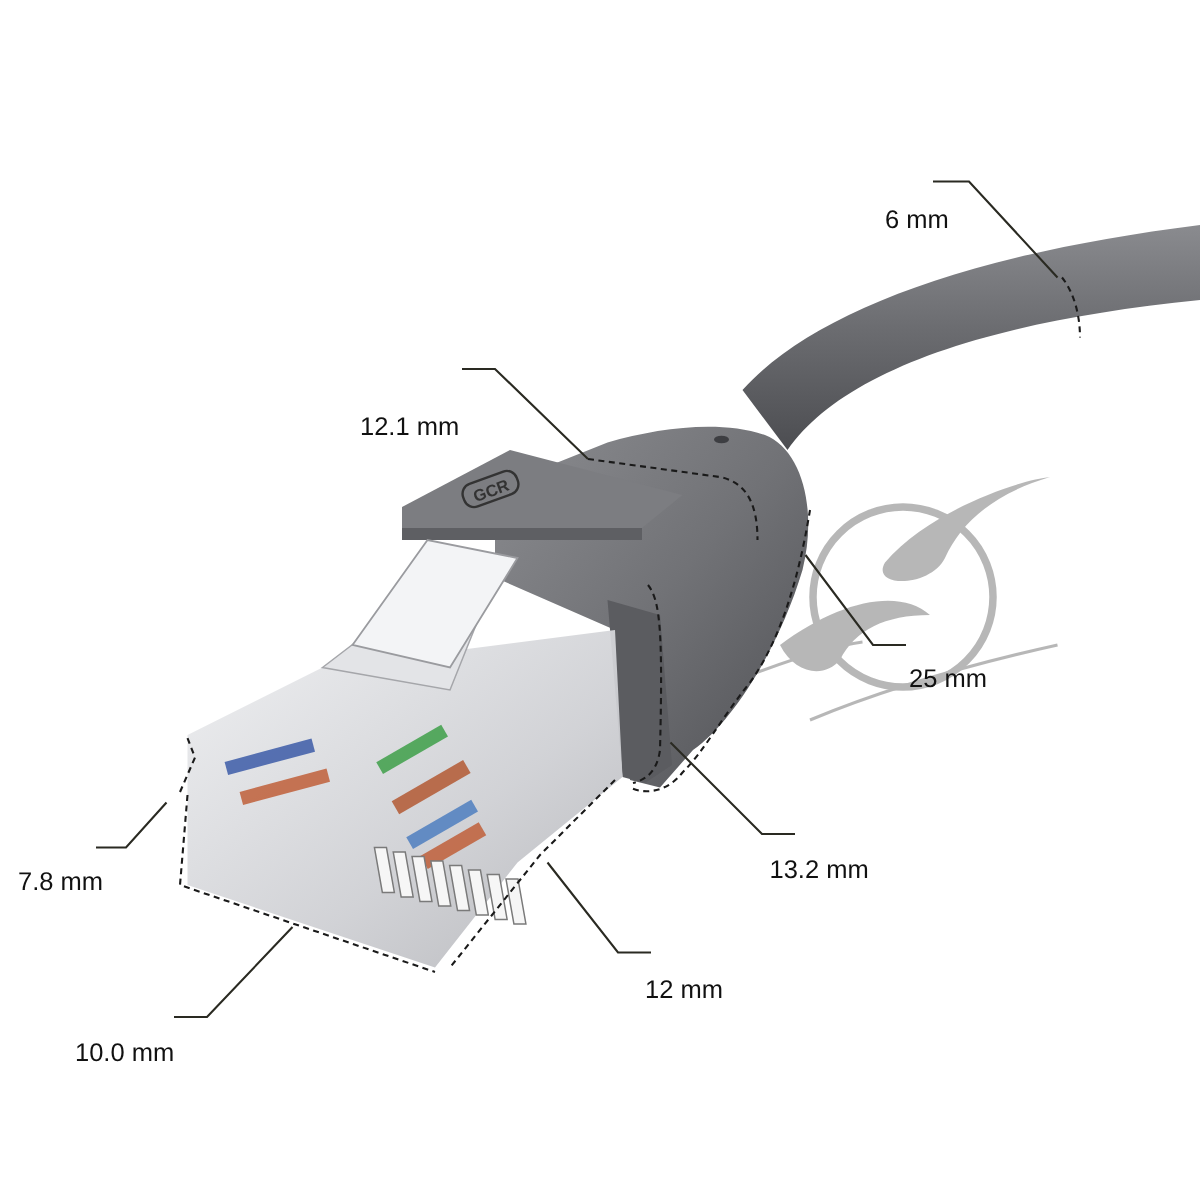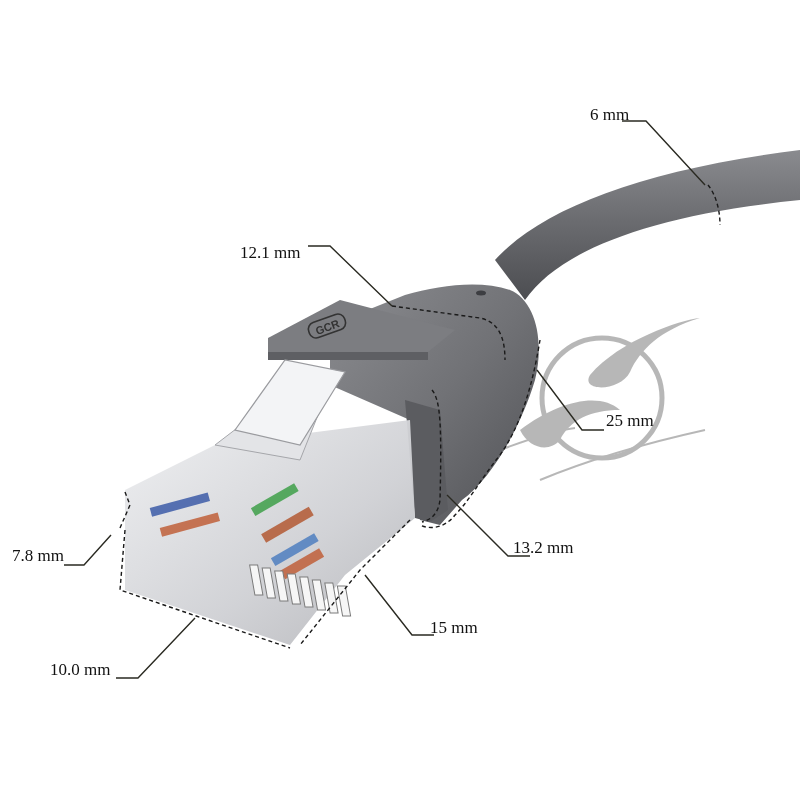--- a/index.html
+++ b/index.html
@@ -6,25 +6,26 @@
     #canvas {
       position: relative;
       width: 800px; height: 800px;
       overflow: hidden;
       background: #ffffff;
       font-family: "Liberation Sans", sans-serif;
     }
     svg.art { position: absolute; left: 0; top: 0; }
     .label {
       position: absolute;
-      font-family: Liberation Serif, serif;
+      font-family: Liberation Sans, sans-serif;
       font-size: 17px;
       color: #111111;
       white-space: nowrap;
       line-height: 1;
+      margin-top: 32px;
     }
     .watermark {
       position: absolute;
       left: 104px; top: 354px;
       font-family: "Liberation Sans", sans-serif;
       font-size: 88px;
       font-weight: 300;
       color: rgba(120,120,120,0.78);
       letter-spacing: -1px;
       white-space: nowrap;
@@ -118,17 +119,17 @@
       <polyline points="64,565 84,565 111,535"></polyline>
       <polyline points="116,678 138,678 195,618"></polyline>
     </g>
   </svg>
 
 
   <div class="label" style="left:590px; top:106px;">6 mm</div>
   <div class="label" style="left:240px; top:244px;">12.1 mm</div>
   <div class="label" style="left:606px; top:412px;text-align:right;">25 mm</div>
   <div class="label" style="left:513px; top:539px;">13.2 mm</div>
-  <div class="label" style="left:430px; top:619px;">15 mm</div>
+  <div class="label" style="left:430px; top:619px;">12 mm</div>
   <div class="label" style="left:12px; top:547px;">7.8 mm</div>
   <div class="label" style="left:50px; top:661px;">10.0 mm</div>
 
 </div>
 
 </body></html>

